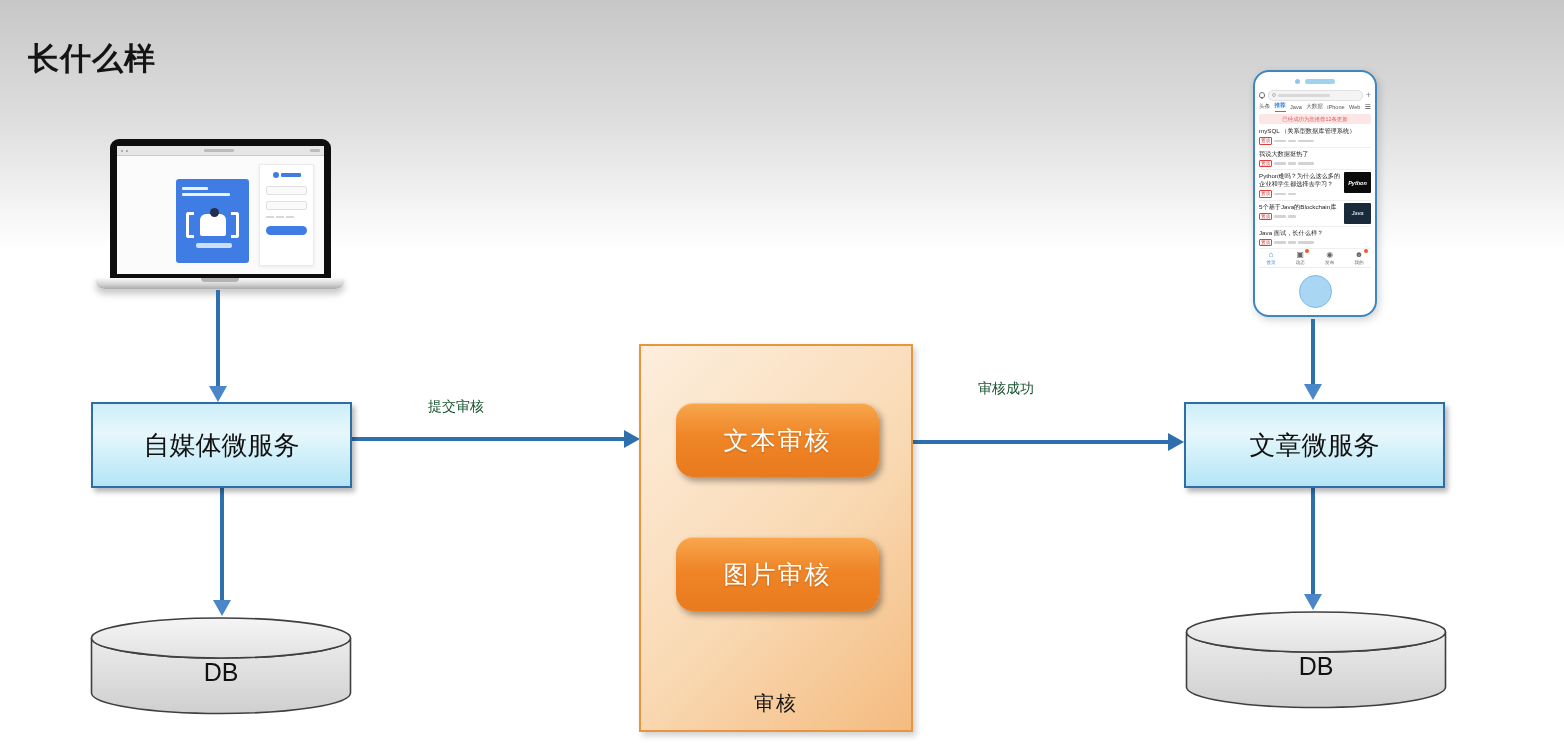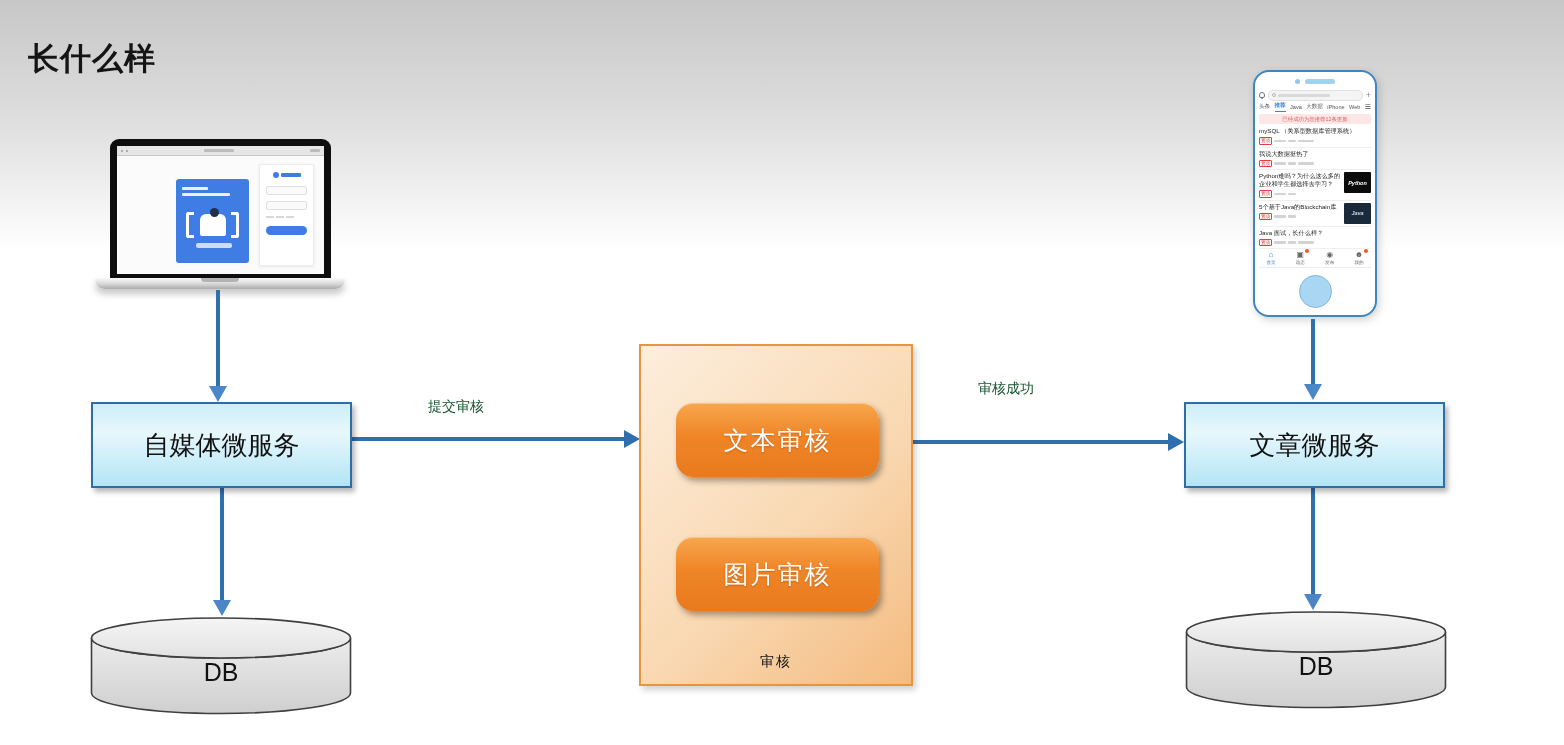--- a/index.html
+++ b/index.html
@@ -26,34 +26,34 @@
     width:261px;height:86px;box-sizing:border-box;
     border:2px solid #2E6DA6;
     background:linear-gradient(180deg,#cdeef9 0%,#e7f7fc 35%,#b3e5f6 100%);
     box-shadow:3px 4px 5px rgba(0,0,0,.28);
     display:flex;align-items:center;justify-content:center;
     font-size:26px;color:#111;
   }
 
   
   .review-panel{
-    left:639px;top:344px;width:274px;height:342px;box-sizing:border-box;
+    left:639px;top:344px;width:274px;height:388px;box-sizing:border-box;
     border:2px solid #E8953F;
     background:linear-gradient(135deg,#fdeedd 0%,#f9d9b3 55%,#f4bb80 100%);
     box-shadow:3px 4px 6px rgba(0,0,0,.18);
   }
   .review-btn{
     position:absolute;left:35px;width:203px;height:74px;
     border-radius:17px;
     background:linear-gradient(180deg,#f8a74d 0%,#ef8527 45%,#e97a1e 100%);
     box-shadow:3px 4px 6px rgba(0,0,0,.35), inset 0 1px 0 rgba(255,255,255,.35);
     display:flex;align-items:center;justify-content:center;
     color:#fff;font-size:25px;letter-spacing:2px;text-shadow:0 1px 2px rgba(0,0,0,.2);
   }
-  .review-label{position:absolute;left:0;right:0;bottom:13px;text-align:center;font-size:14px;color:#111;letter-spacing:2px;}
+  .review-label{position:absolute;left:0;right:0;bottom:13px;text-align:center;font-size:20px;color:#111;letter-spacing:2px;}
 
   
   .db{width:262px;height:100px;}
   .db svg{display:block;}
   .db .db-text{position:absolute;left:0;right:0;top:42px;text-align:center;font-size:25px;color:#111;}
 
   
   .laptop-screen{
     left:110px;top:139px;width:221px;height:139px;box-sizing:border-box;
     background:#0e0e0e;border-radius:9px 9px 0 0;padding:7px 7px 4px 7px;

